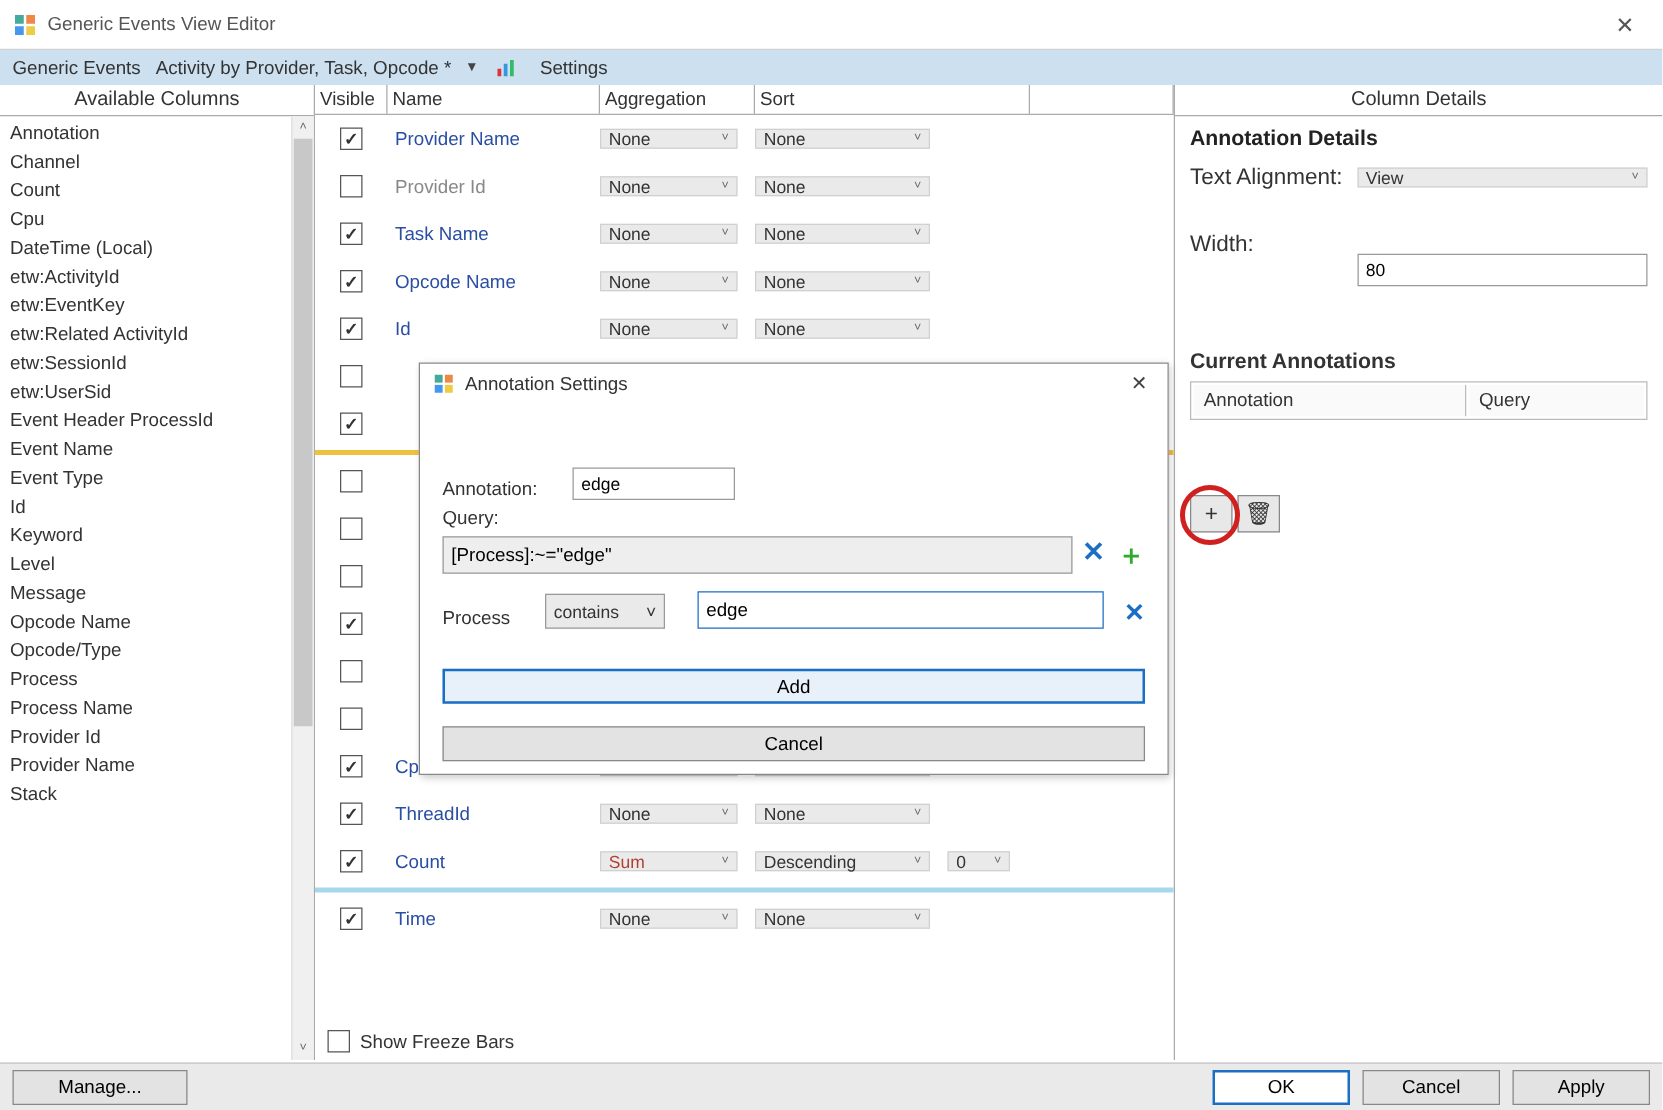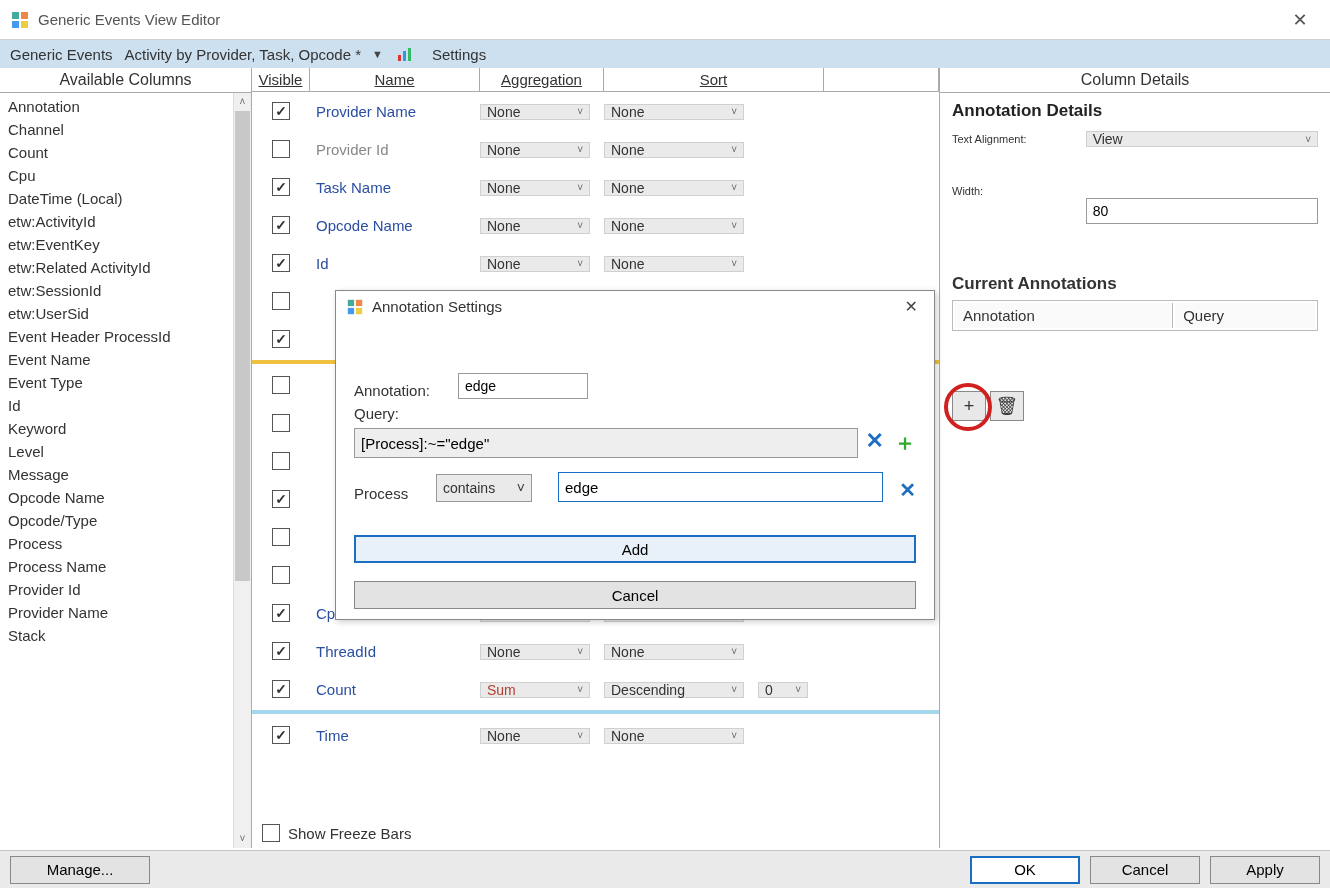--- a/index.html
+++ b/index.html
@@ -29,21 +29,21 @@
 
 .avail-wrap { display: flex; flex: 1; overflow: hidden; }
 .avail-list { flex: 1; overflow-y: auto; padding: 2px 0; }
 .avail-list .item { padding: 3px 8px; cursor: pointer; font-size: 15px; color: #333; white-space: nowrap; }
 .scroll-track { width: 18px; background: #f0f0f0; border-left: 1px solid #ddd; position: relative; }
 .scroll-arrow { height: 18px; text-align: center; font-size: 10px; line-height: 18px; color: #666; cursor: pointer; }
 .scroll-thumb { position: absolute; top: 18px; left: 1px; right: 1px; height: 470px; background: #c8c8c8; }
 
 
 .cols-header { display: flex; border-bottom: 1px solid #aaa; font-size: 15px; }
-.cols-header > div { padding: 3px 4px; border-right: 1px solid #aaa; text-align: center; text-decoration: underline; }
+.cols-header > div { padding: 3px 4px; border-right: 1px solid #aaa; text-align: left; }
 .ch-vis { width: 58px; }
 .ch-name { width: 170px; }
 .ch-agg { width: 124px; }
 .ch-sort { width: 220px; }
 .ch-extra { flex:1; border-right:none; }
 
 .cols-body { flex: 1; overflow: hidden; }
 .col-row { display: flex; align-items: center; height: 38px; padding: 2px 0; }
 .col-row.separator-gold { height: 4px; background: #f0c040; margin: 2px 0; padding:0; }
 .col-row.separator-blue { height: 4px; background: #a6d7ea; margin: 2px 0; padding:0; }
@@ -61,21 +61,21 @@
 
 .chk { width: 18px; height: 18px; border: 1px solid #555; display: inline-flex; align-items: center; justify-content: center; font-size: 14px; color: #333; background:#fff; cursor:pointer; }
 .chk.checked::after { content: "✓"; font-weight: bold; }
 
 .freeze { display: flex; align-items: center; gap: 8px; padding: 6px 10px; font-size: 15px; }
 
 
 .col-details .pad { padding: 8px 12px; }
 .cd-title { font-weight: bold; font-size: 17px; color:#222; }
 .form-row { display: flex; align-items: center; margin-top: 10px; gap: 8px; }
-.form-row label { width: 130px; font-size: 11px; }
+.form-row label { width: 130px; font-size: 18px; }
 .text-input { border: 1px solid #999; padding: 3px 6px; font-size: 14px; height: 26px; margin-top: 41px; }
 .text-input.w { width: 240px; }
 .combo.wide { width: 240px; background:#eaeaea; }
 
 .cur-ann-title { font-weight: bold; font-size: 17px; margin-top: 50px; }
 .ann-table { margin-top: 6px; border: 1px solid #bbb; width: 100%; }
 .ann-table th { font-weight: normal; text-align: left; padding: 4px 8px; border-right: 1px solid #bbb; background:#fafafa; }
 .ann-table th:last-child { border-right:none; }
 .ann-btns { display:flex; gap:4px; margin-top: 60px; position:relative; }
 .icon-btn { width: 34px; height: 30px; border: 1px solid #888; background: #e8e8e8; display:flex; align-items:center; justify-content:center; font-size:18px; cursor:pointer; }

